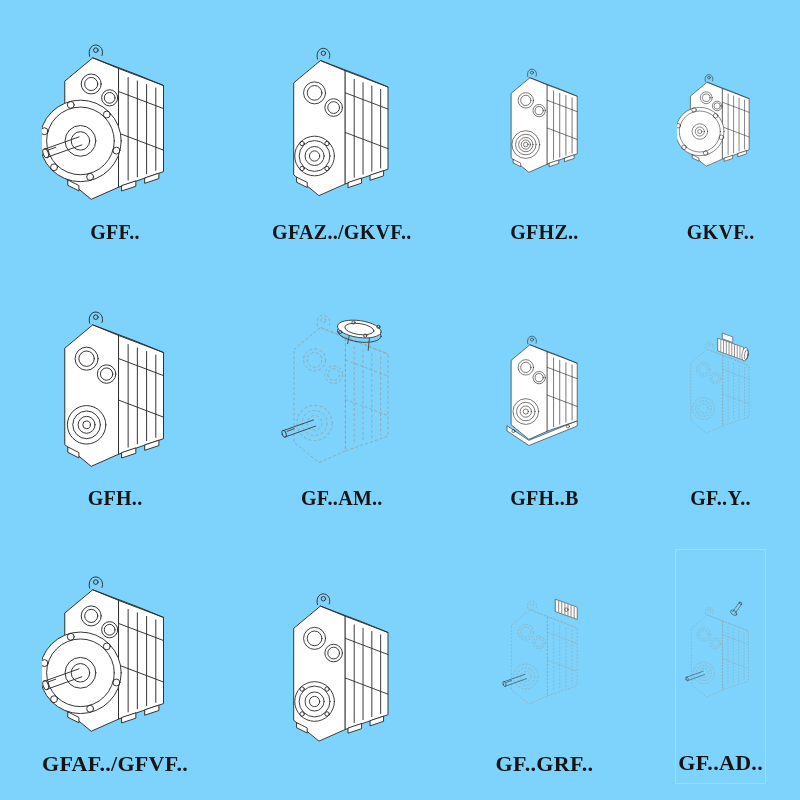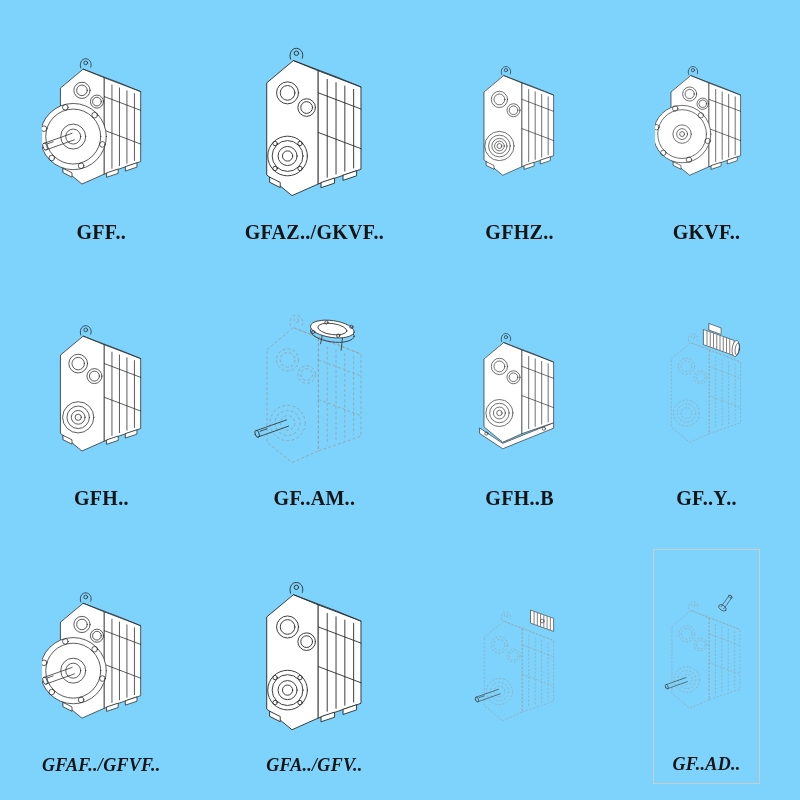--- a/index.html
+++ b/index.html
@@ -4,21 +4,21 @@
 <style>
   html,body{margin:0;padding:0;background:#ffffff;}
   body{width:800px;height:800px;font-family:"Liberation Serif", serif;}
   .page{width:800px;height:800px;background:#7dd3fc;}
   .grid{display:grid;width:800px;height:800px;grid-template-columns:repeat(4,1fr);grid-template-rows:repeat(3,1fr);}
   .cell{display:flex;flex-direction:column;align-items:center;justify-content:flex-end;box-sizing:border-box;padding:2px 2px 8px 2px;}
   .cell.boxed{border:1px solid var(--cell-border,#cccccc);}
   .drawing{width:100%;flex:1;min-height:0;display:flex;align-items:center;justify-content:center;}
   .drawing svg{width:100%;height:100%;}
   .label{font-weight:bold;font-size:20px;letter-spacing:0.3px;color:var(--label-color,#141414);line-height:1.1;padding-top:3px;white-space:nowrap;}
-  .cell:nth-child(n+9) .label{font-size:18px;font-style:italic;}
+  .cell:nth-child(n+9) .label{font-size:22px;}
   
   .sk{stroke:var(--line-solid,#2d2d2d);stroke-width:1.25;fill:none;stroke-linejoin:round;stroke-linecap:round;}
   .sk2{stroke:var(--line-accent,#3a3a3a);stroke-width:1.2;fill:none;stroke-linejoin:round;stroke-linecap:round;}
   .dsh{stroke:var(--line-dashed,#9a9a9a);stroke-width:1;fill:none;stroke-dasharray:4 3;stroke-linejoin:round;}
 </style>
 </head>
 <body>
 
 <div class="page">
   <div class="grid">
@@ -390,21 +390,20 @@
               <circle cx="58.0" cy="178.0" r="21.0"></circle>
               <circle cx="75.0" cy="195.0" r="3.0"></circle>
               <circle cx="41.0" cy="195.0" r="3.0"></circle>
               <circle cx="41.0" cy="161.0" r="3.0"></circle>
               <circle cx="75.0" cy="161.0" r="3.0"></circle>
               <circle cx="58.0" cy="178.0" r="13.0"></circle>
               <circle cx="58.0" cy="178.0" r="7.0"></circle>
             </g>
           </svg>
         </div>
-      <figcaption class="label">GFA../GFV..</figcaption>
     </figure>
 
     <figure class="cell">
       <div class="drawing">
           <svg viewBox="0 0 190 252" preserveAspectRatio="xMidYMid meet">
             <g class="dsh">
               <polygon points="30,78 66,48 100,62 100,216 64,232 30,204"></polygon>
               <path d="M100,62 L158,84 L158,196 L100,216 Z"></path>
               <path d="M66,48 L124,70 L158,84"></path>
               <line x1="112.0" y1="73.6" x2="112.0" y2="206.9"></line>
@@ -432,20 +431,21 @@
               <line x1="146.0" y1="40.2" x2="146.0" y2="61.2"></line>
               <line x1="152.0" y1="42.4" x2="152.0" y2="63.4"></line>
               <circle cx="137.0" cy="48.0" r="3.5"></circle>
               <line x1="56.5" y1="173.8" x2="15.0" y2="188.5"></line>
               <line x1="59.5" y1="182.2" x2="18.0" y2="197.0"></line>
               <ellipse cx="16.5" cy="192.7" rx="2.7" ry="5.1" transform="rotate(160.4 16.5 192.7)"></ellipse>
               <line x1="30.0" y1="185.9" x2="20.6" y2="189.3"></line>
             </g>
           </svg>
         </div>
+      <figcaption class="label">GF..GRF..</figcaption>
     </figure>
 
     <figure class="cell boxed">
       <div class="drawing">
           <svg viewBox="0 0 190 252" preserveAspectRatio="xMidYMid meet">
             <g class="dsh">
               <polygon points="30,78 66,48 100,62 100,216 64,232 30,204"></polygon>
               <path d="M100,62 L158,84 L158,196 L100,216 Z"></path>
               <path d="M66,48 L124,70 L158,84"></path>
               <line x1="112.0" y1="73.6" x2="112.0" y2="206.9"></line>

